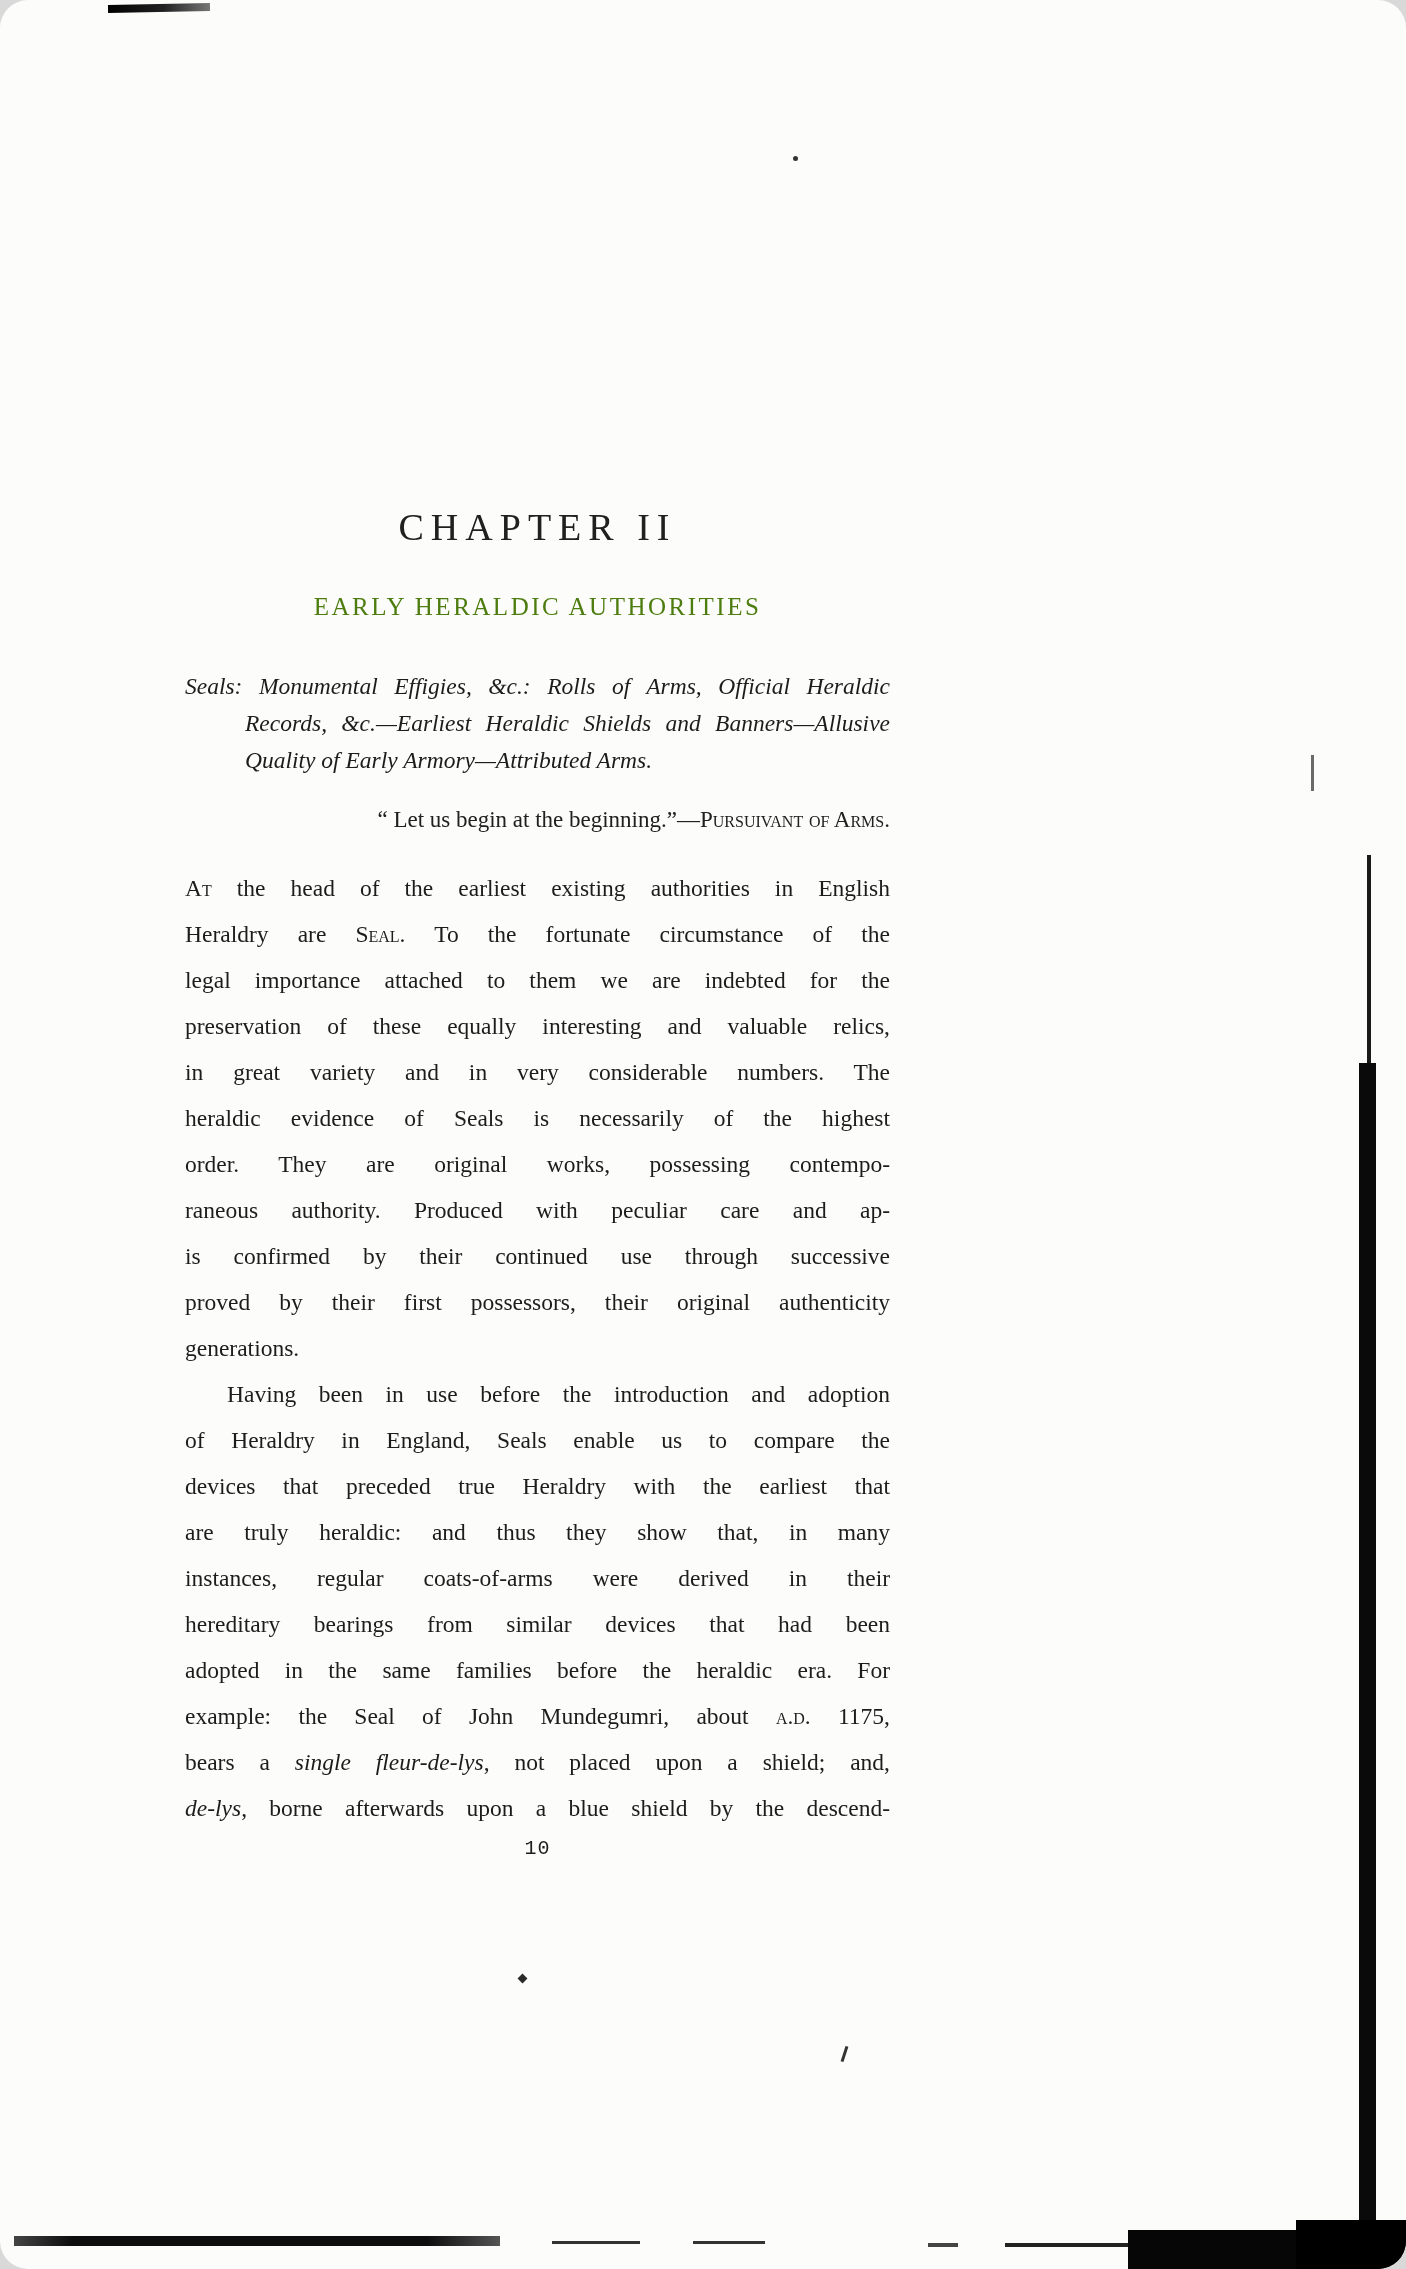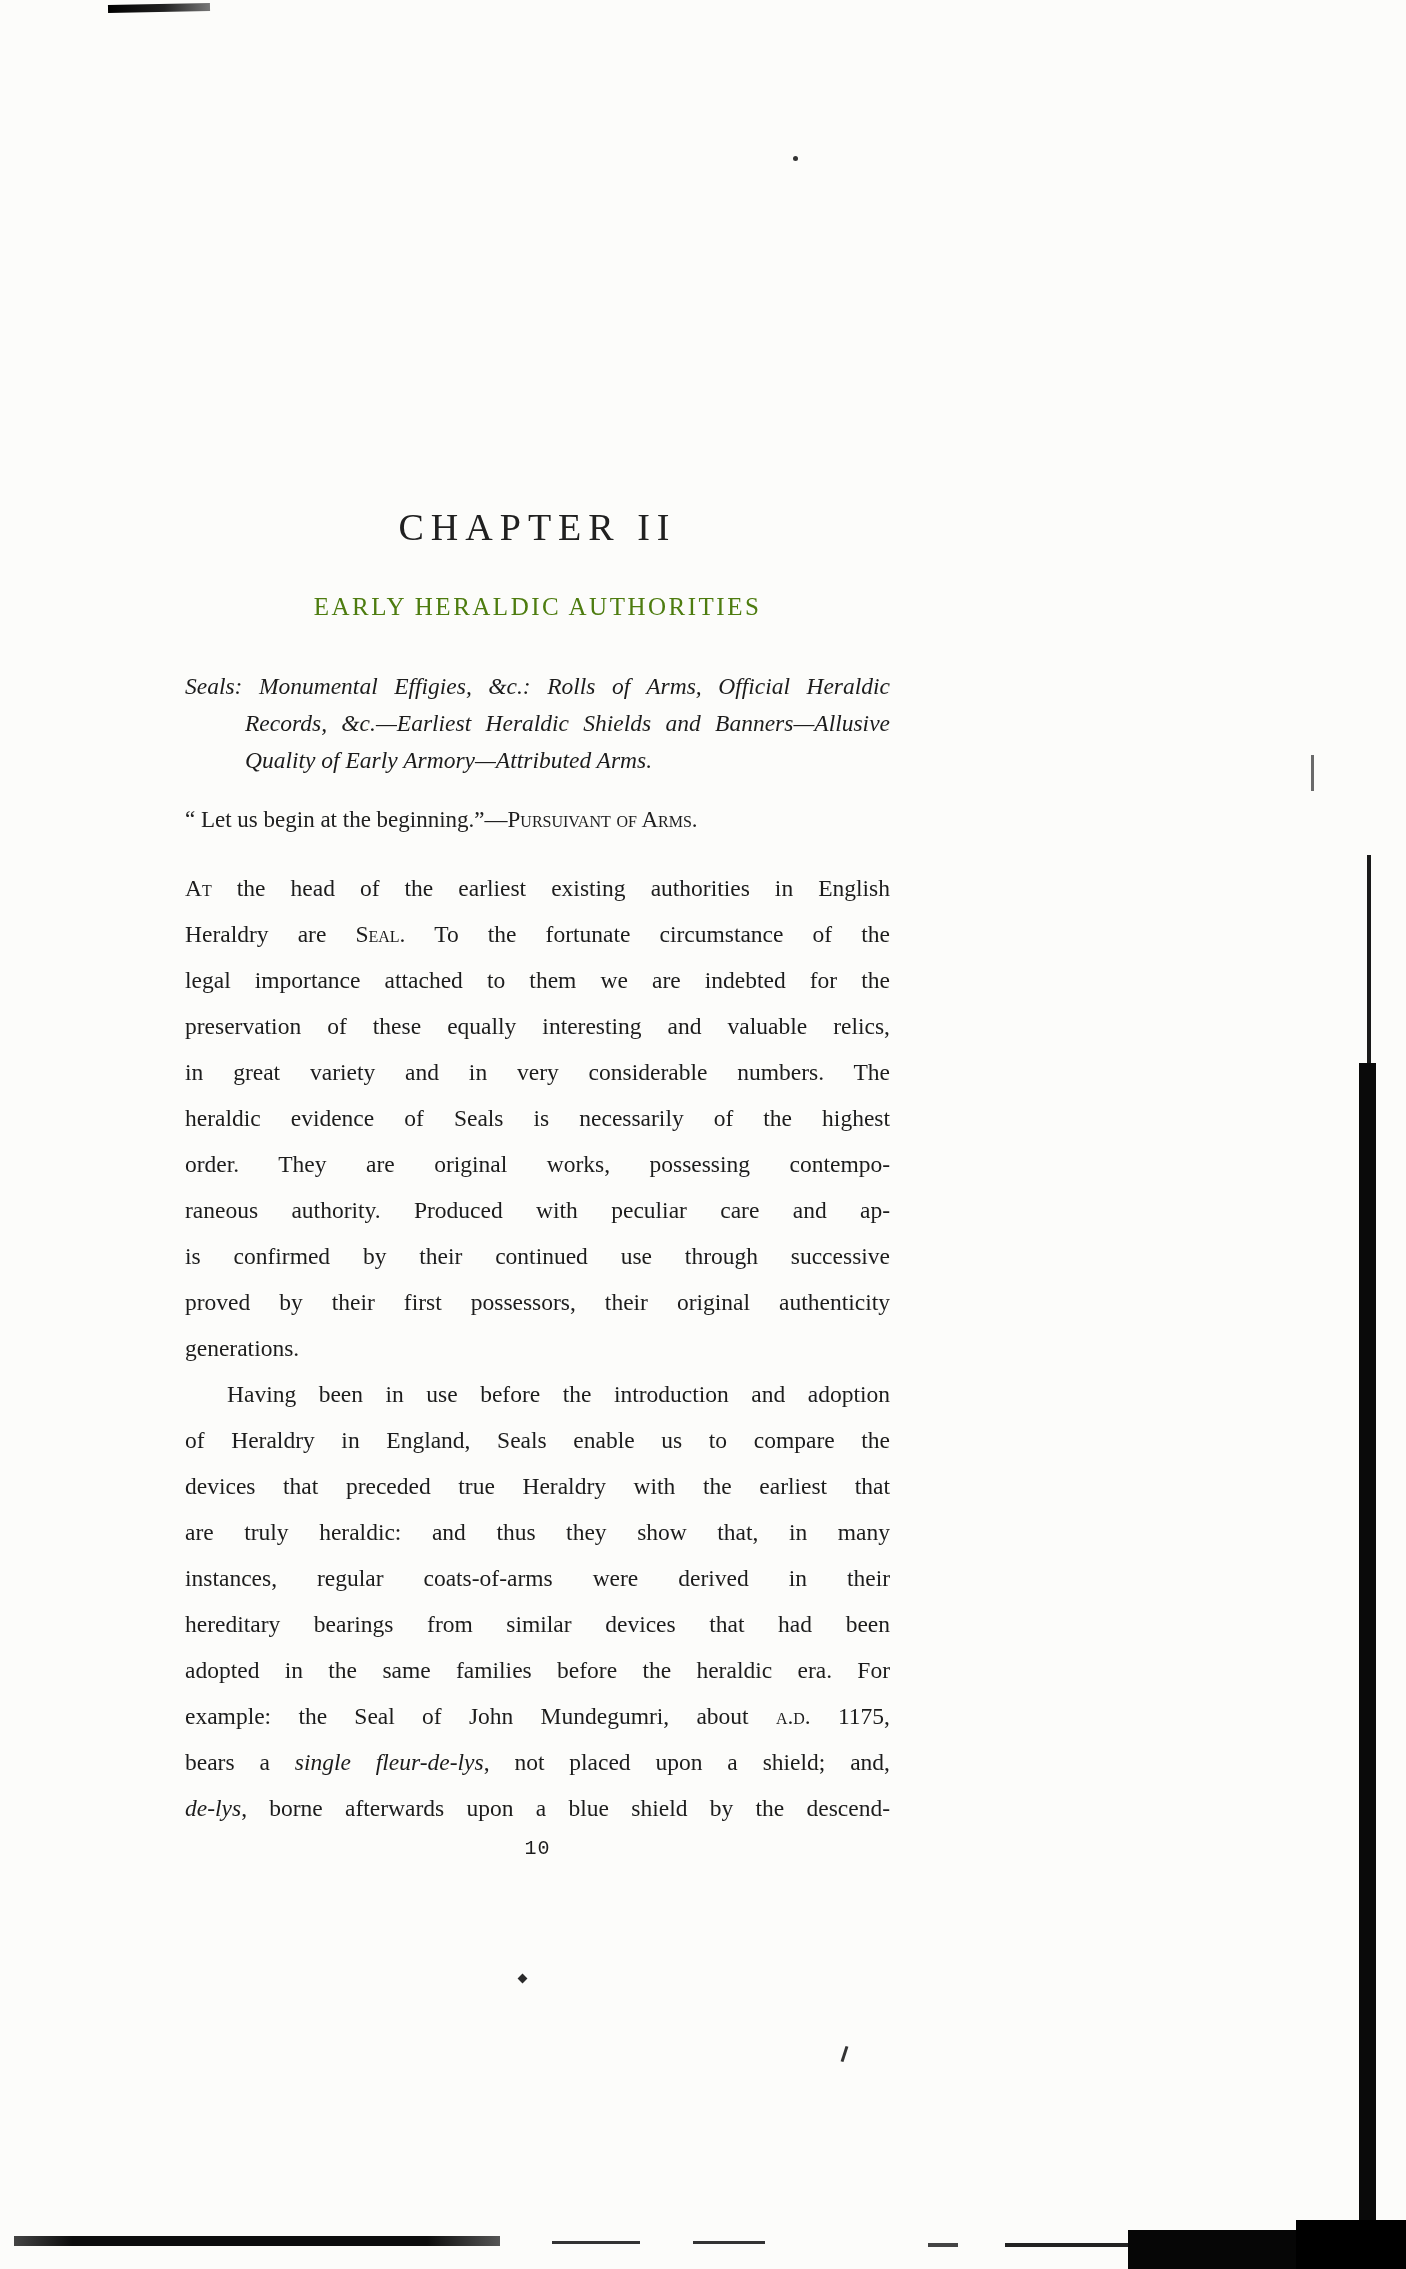--- a/index.html
+++ b/index.html
@@ -6,20 +6,21 @@
   html,body { background:#d9d9d9; }
   body { font-family:"Liberation Serif", serif; }
 
   .page {
     position:relative;
     width:1406px; height:2269px;
     margin:0 auto;
     background:#fcfcfa;
     color:#1c1c1c;
     overflow:hidden;
+    border-radius:28px;
   }
 
   .column {
     position:absolute;
     left:185px; top:505px;
     width:705px;
   }
 
   .chapter-heading {
     font-size:38px;
@@ -41,21 +42,21 @@
   .synopsis {
     margin-top:47px;
     font-style:italic;
     font-size:23.5px;
     line-height:37px;
   }
   .synopsis .line:nth-child(n+2) { padding-left:60px; }
 
   .epigraph {
     margin-top:28px;
-    text-align:left;
+    text-align:right;
     font-size:23px;
     color:#202020;
   }
 
   .body-text {
     margin-top:32px;
     font-size:23.5px;
     line-height:46px;
   }
 

